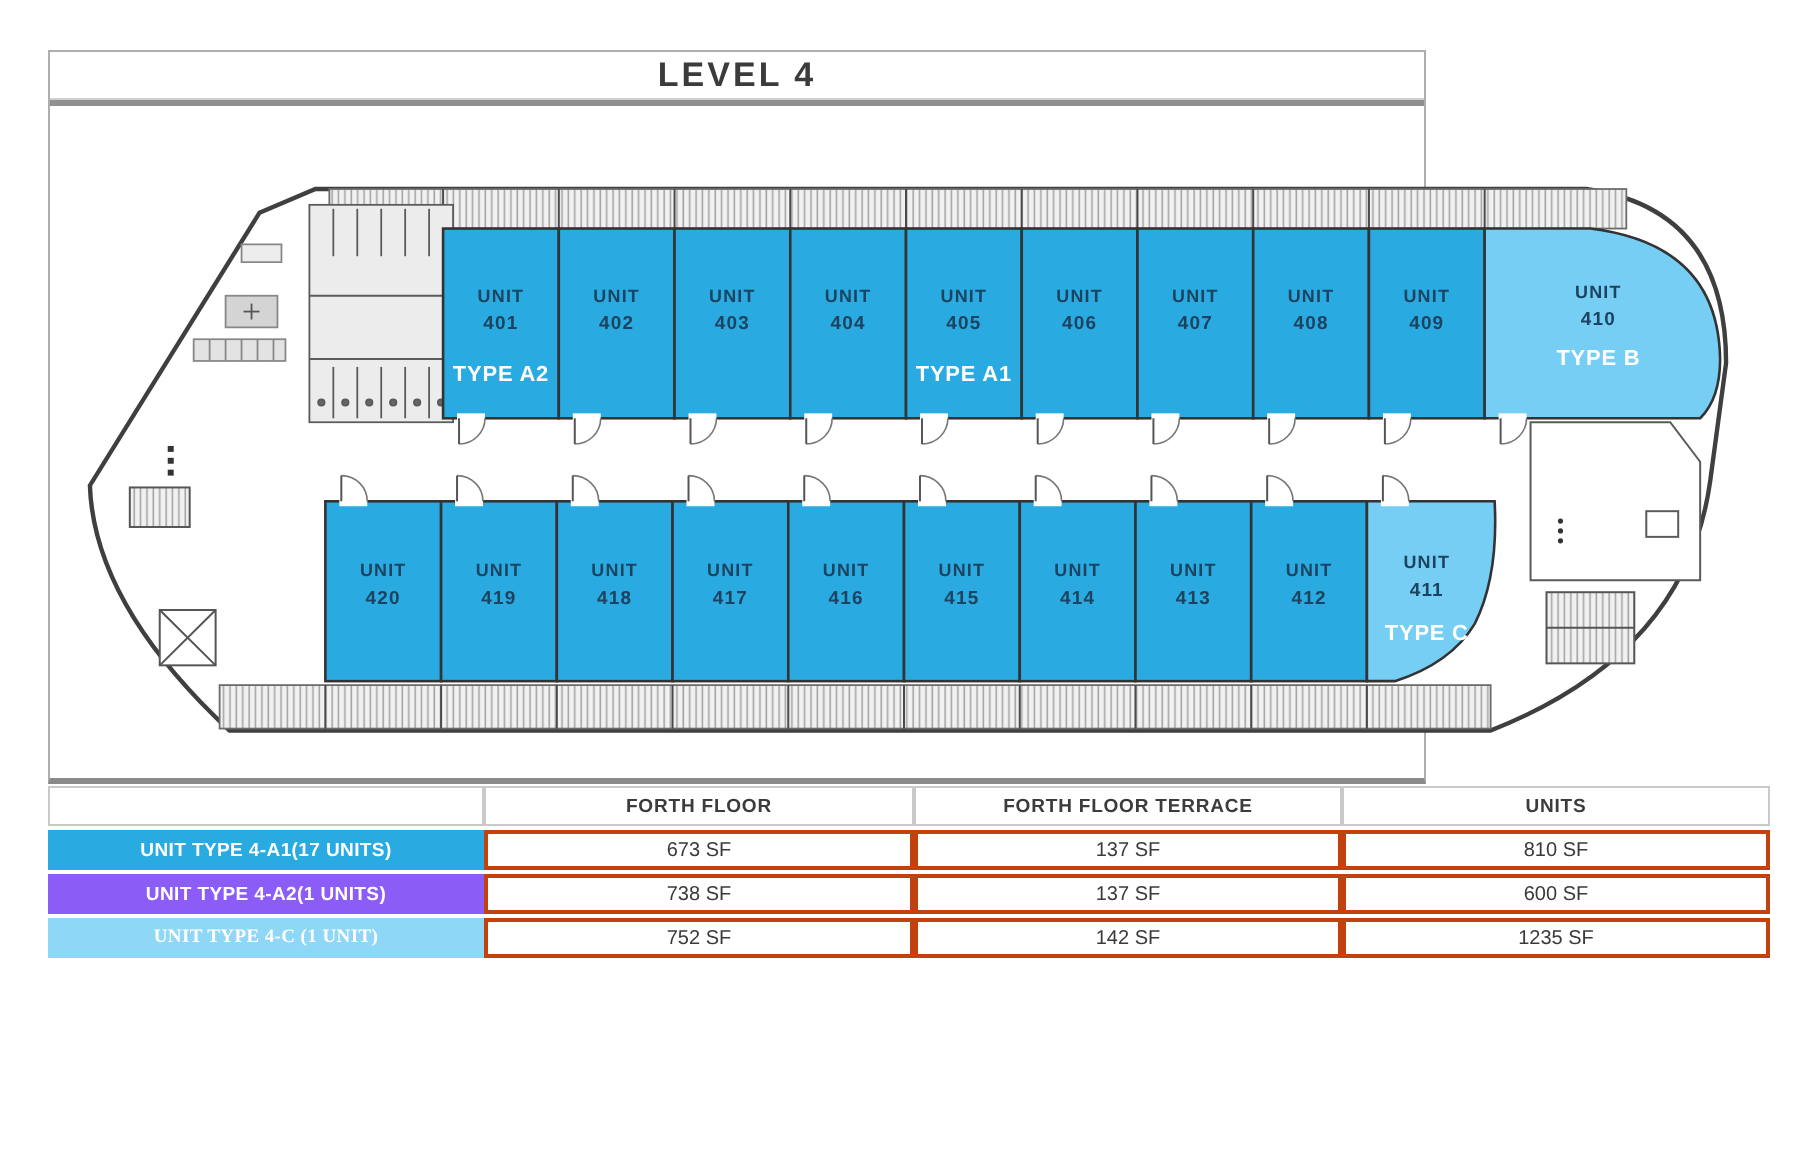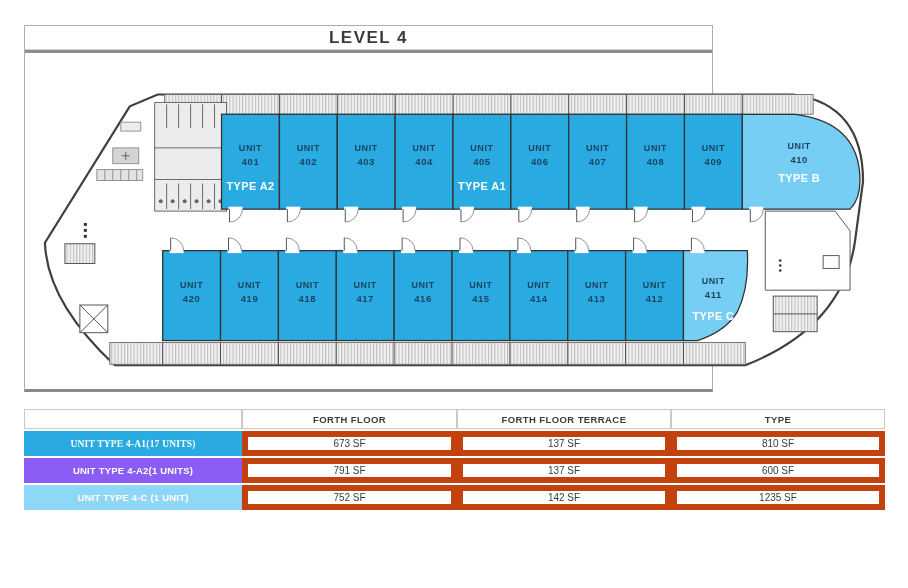--- a/index.html
+++ b/index.html
@@ -14,26 +14,26 @@
   .title-sep{height:3px;background:#8f8f8f;}
   #plan{display:block;width:858px;height:336px;}
 
   
   #plan text{font-family:"Liberation Sans",sans-serif;font-weight:bold;text-anchor:middle;}
   .u-word{font-size:9px;letter-spacing:.6px;}
   .u-num{font-size:9.5px;letter-spacing:.6px;}
   .u-type{font-size:11px;letter-spacing:.4px;}
 
   
-  table.area{position:absolute;left:24px;top:407px;width:861px;table-layout:fixed;
+  table.area{position:absolute;left:24px;top:391px;width:861px;table-layout:fixed;
              border-collapse:separate;border-spacing:0 2px;}
   table.area th, table.area td{height:20px;text-align:center;vertical-align:middle;
              font-size:9.5px;box-sizing:border-box;padding:1px 2px;}
   table.area th{border:1px solid #c9c9c9;background:#fff;color:#3c3c3c;font-weight:bold;letter-spacing:.4px;}
-  table.area td{border:6px solid #c2410c;background:#fff;color:#3a3a3a;font-size:10px;}
+  table.area td{border:2px solid #c2410c;background:#fff;color:#3a3a3a;font-size:10px;}
   table.area td.lbl{border:none;color:#ffffff;font-weight:bold;font-size:9.5px;letter-spacing:.2px;}
 </style>
 </head>
 <body>
 
 <div class="frame">
   <div class="titlebar">LEVEL 4</div>
   <div class="title-sep"></div>
 
   <svg id="plan" viewBox="0 0 860 340" preserveAspectRatio="none">
@@ -304,36 +304,36 @@
       <col style="width:218px">
       <col style="width:215px">
       <col style="width:214px">
       <col style="width:214px">
     </colgroup>
   <thead>
     <tr>
       <th></th>
       <th>FORTH FLOOR</th>
       <th>FORTH FLOOR TERRACE</th>
-      <th>TYPE</th>
+      <th>UNITS</th>
     </tr>
   </thead>
   <tbody>
     <tr>
-      <td class="lbl" style="background: rgb(41, 171, 226); font-family: Liberation Serif, serif;">UNIT TYPE 4-A1(17 UNITS)</td>
+      <td class="lbl" style="background: rgb(41, 171, 226);">UNIT TYPE 4-A1(17 UNITS)</td>
       <td>673 SF</td>
       <td>137 SF</td>
       <td>810 SF</td>
     </tr>
     <tr>
       <td class="lbl" style="background: #8b5cf6;">UNIT TYPE 4-A2(1 UNITS)</td>
-      <td>791 SF</td>
+      <td>738 SF</td>
       <td>137 SF</td>
       <td>600 SF</td>
     </tr>
     <tr>
-      <td class="lbl" style="background: rgb(143, 215, 246);">UNIT TYPE 4-C (1 UNIT)</td>
+      <td class="lbl" style="background: rgb(143, 215, 246); font-family: Liberation Serif, serif;">UNIT TYPE 4-C (1 UNIT)</td>
       <td>752 SF</td>
       <td>142 SF</td>
       <td>1235 SF</td>
     </tr>
   </tbody>
 </table>
 
 </body></html>

